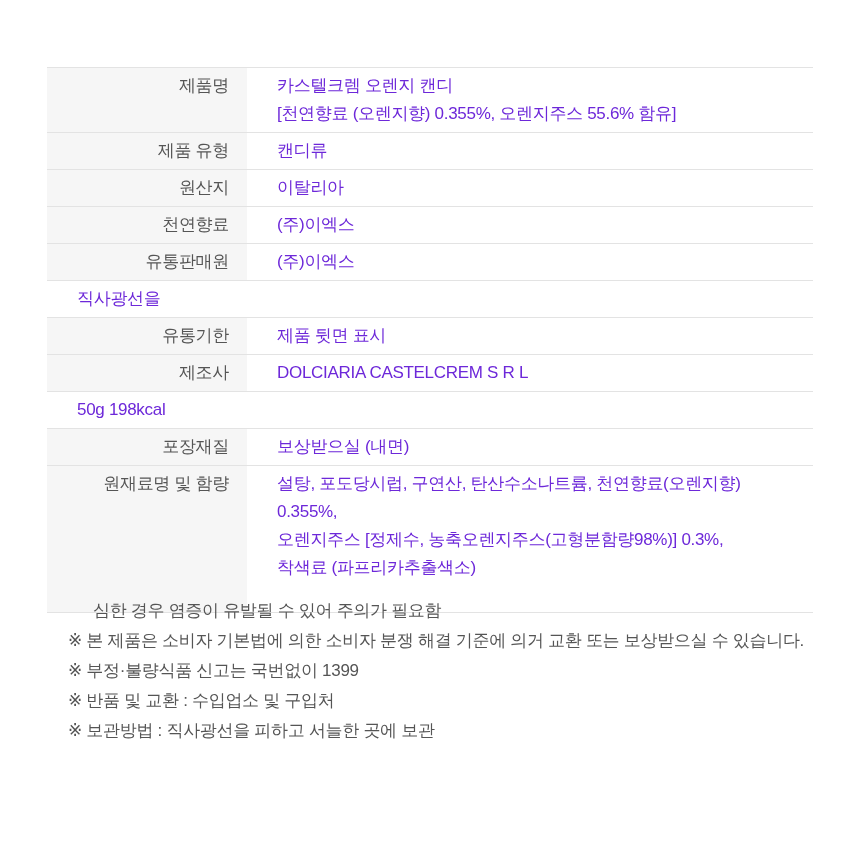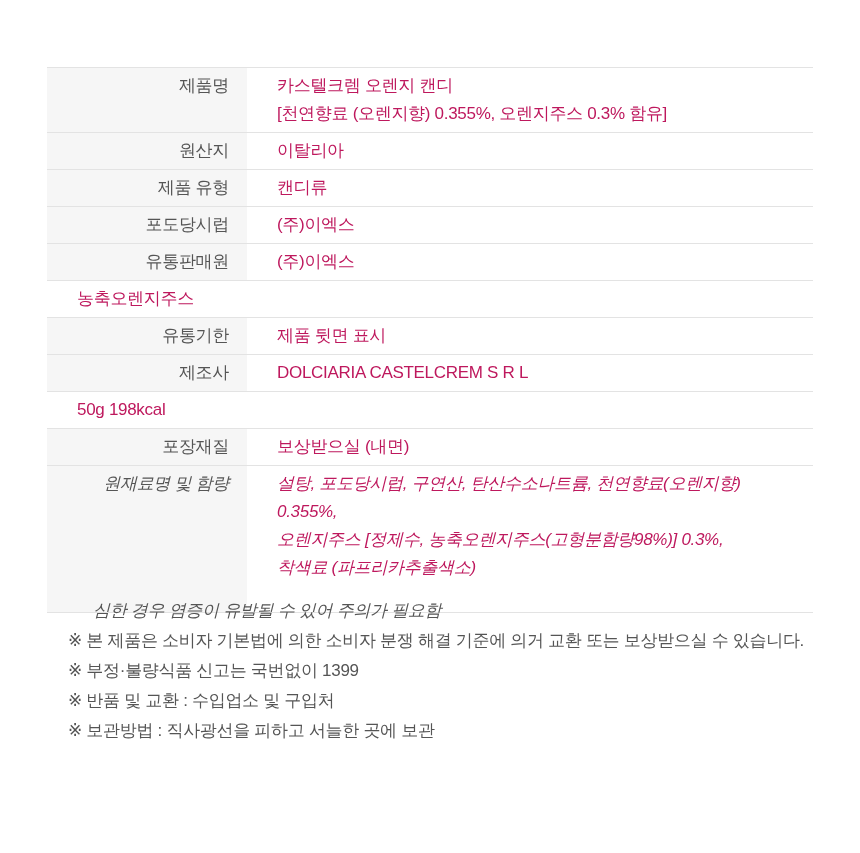--- a/index.html
+++ b/index.html
@@ -39,93 +39,91 @@
     line-height: 28px;
     color: #555555;
     letter-spacing: -0.3px;
     flex: 0 0 200px;
   }
   .spec-value {
     flex: 1;
     padding: 4px 10px 4px 30px;
     font-size: 17px;
     line-height: 28px;
-    color: #be185d;
+    color: #6d28d9;
     letter-spacing: -0.3px;
   }
   .spec-row.tall .spec-label,
   .spec-row.tall .spec-value {
     padding-bottom: 30px;
-    font-style: italic;
   }
   .value-line {
     min-height: 28px;
   }
   
   .notices {
     position: absolute;
     left: 68px;
     top: 596px;
     width: 764px;
     font-size: 17px;
     color: #555555;
     letter-spacing: -0.3px;
   }
   .notice-line {
     line-height: 30px;
   }
   .notice-line.cont {
     padding-left: 25px;
-    font-style: italic;
   }
 </style>
 </head>
 <body>
 
 <div class="page">
   <div class="spec-table" id="spec-table">
   <div class="spec-row">
     <div class="spec-label">제품명</div>
     <div class="spec-value">
           <div class="value-line">카스텔크렘 오렌지 캔디</div>
-          <div class="value-line">[천연향료 (오렌지향) 0.355%, 오렌지주스 0.3% 함유]</div>
+          <div class="value-line">[천연향료 (오렌지향) 0.355%, 오렌지주스 55.6% 함유]</div>
+        </div>
+  </div>
+
+  <div class="spec-row">
+    <div class="spec-label">제품 유형</div>
+    <div class="spec-value">
+          <div class="value-line">캔디류</div>
         </div>
   </div>
 
   <div class="spec-row">
     <div class="spec-label">원산지</div>
     <div class="spec-value">
           <div class="value-line">이탈리아</div>
         </div>
   </div>
 
   <div class="spec-row">
-    <div class="spec-label">제품 유형</div>
-    <div class="spec-value">
-          <div class="value-line">캔디류</div>
-        </div>
-  </div>
-
-  <div class="spec-row">
-    <div class="spec-label">포도당시럽</div>
+    <div class="spec-label">천연향료</div>
     <div class="spec-value">
           <div class="value-line">(주)이엑스</div>
         </div>
   </div>
 
   <div class="spec-row">
     <div class="spec-label">유통판매원</div>
     <div class="spec-value">
           <div class="value-line">(주)이엑스</div>
         </div>
   </div>
 
   <div class="spec-row">
     <div class="spec-value">
-          <div class="value-line">농축오렌지주스</div>
+          <div class="value-line">직사광선을</div>
         </div>
   </div>
 
   <div class="spec-row">
     <div class="spec-label">유통기한</div>
     <div class="spec-value">
           <div class="value-line">제품 뒷면 표시</div>
         </div>
   </div>
 

